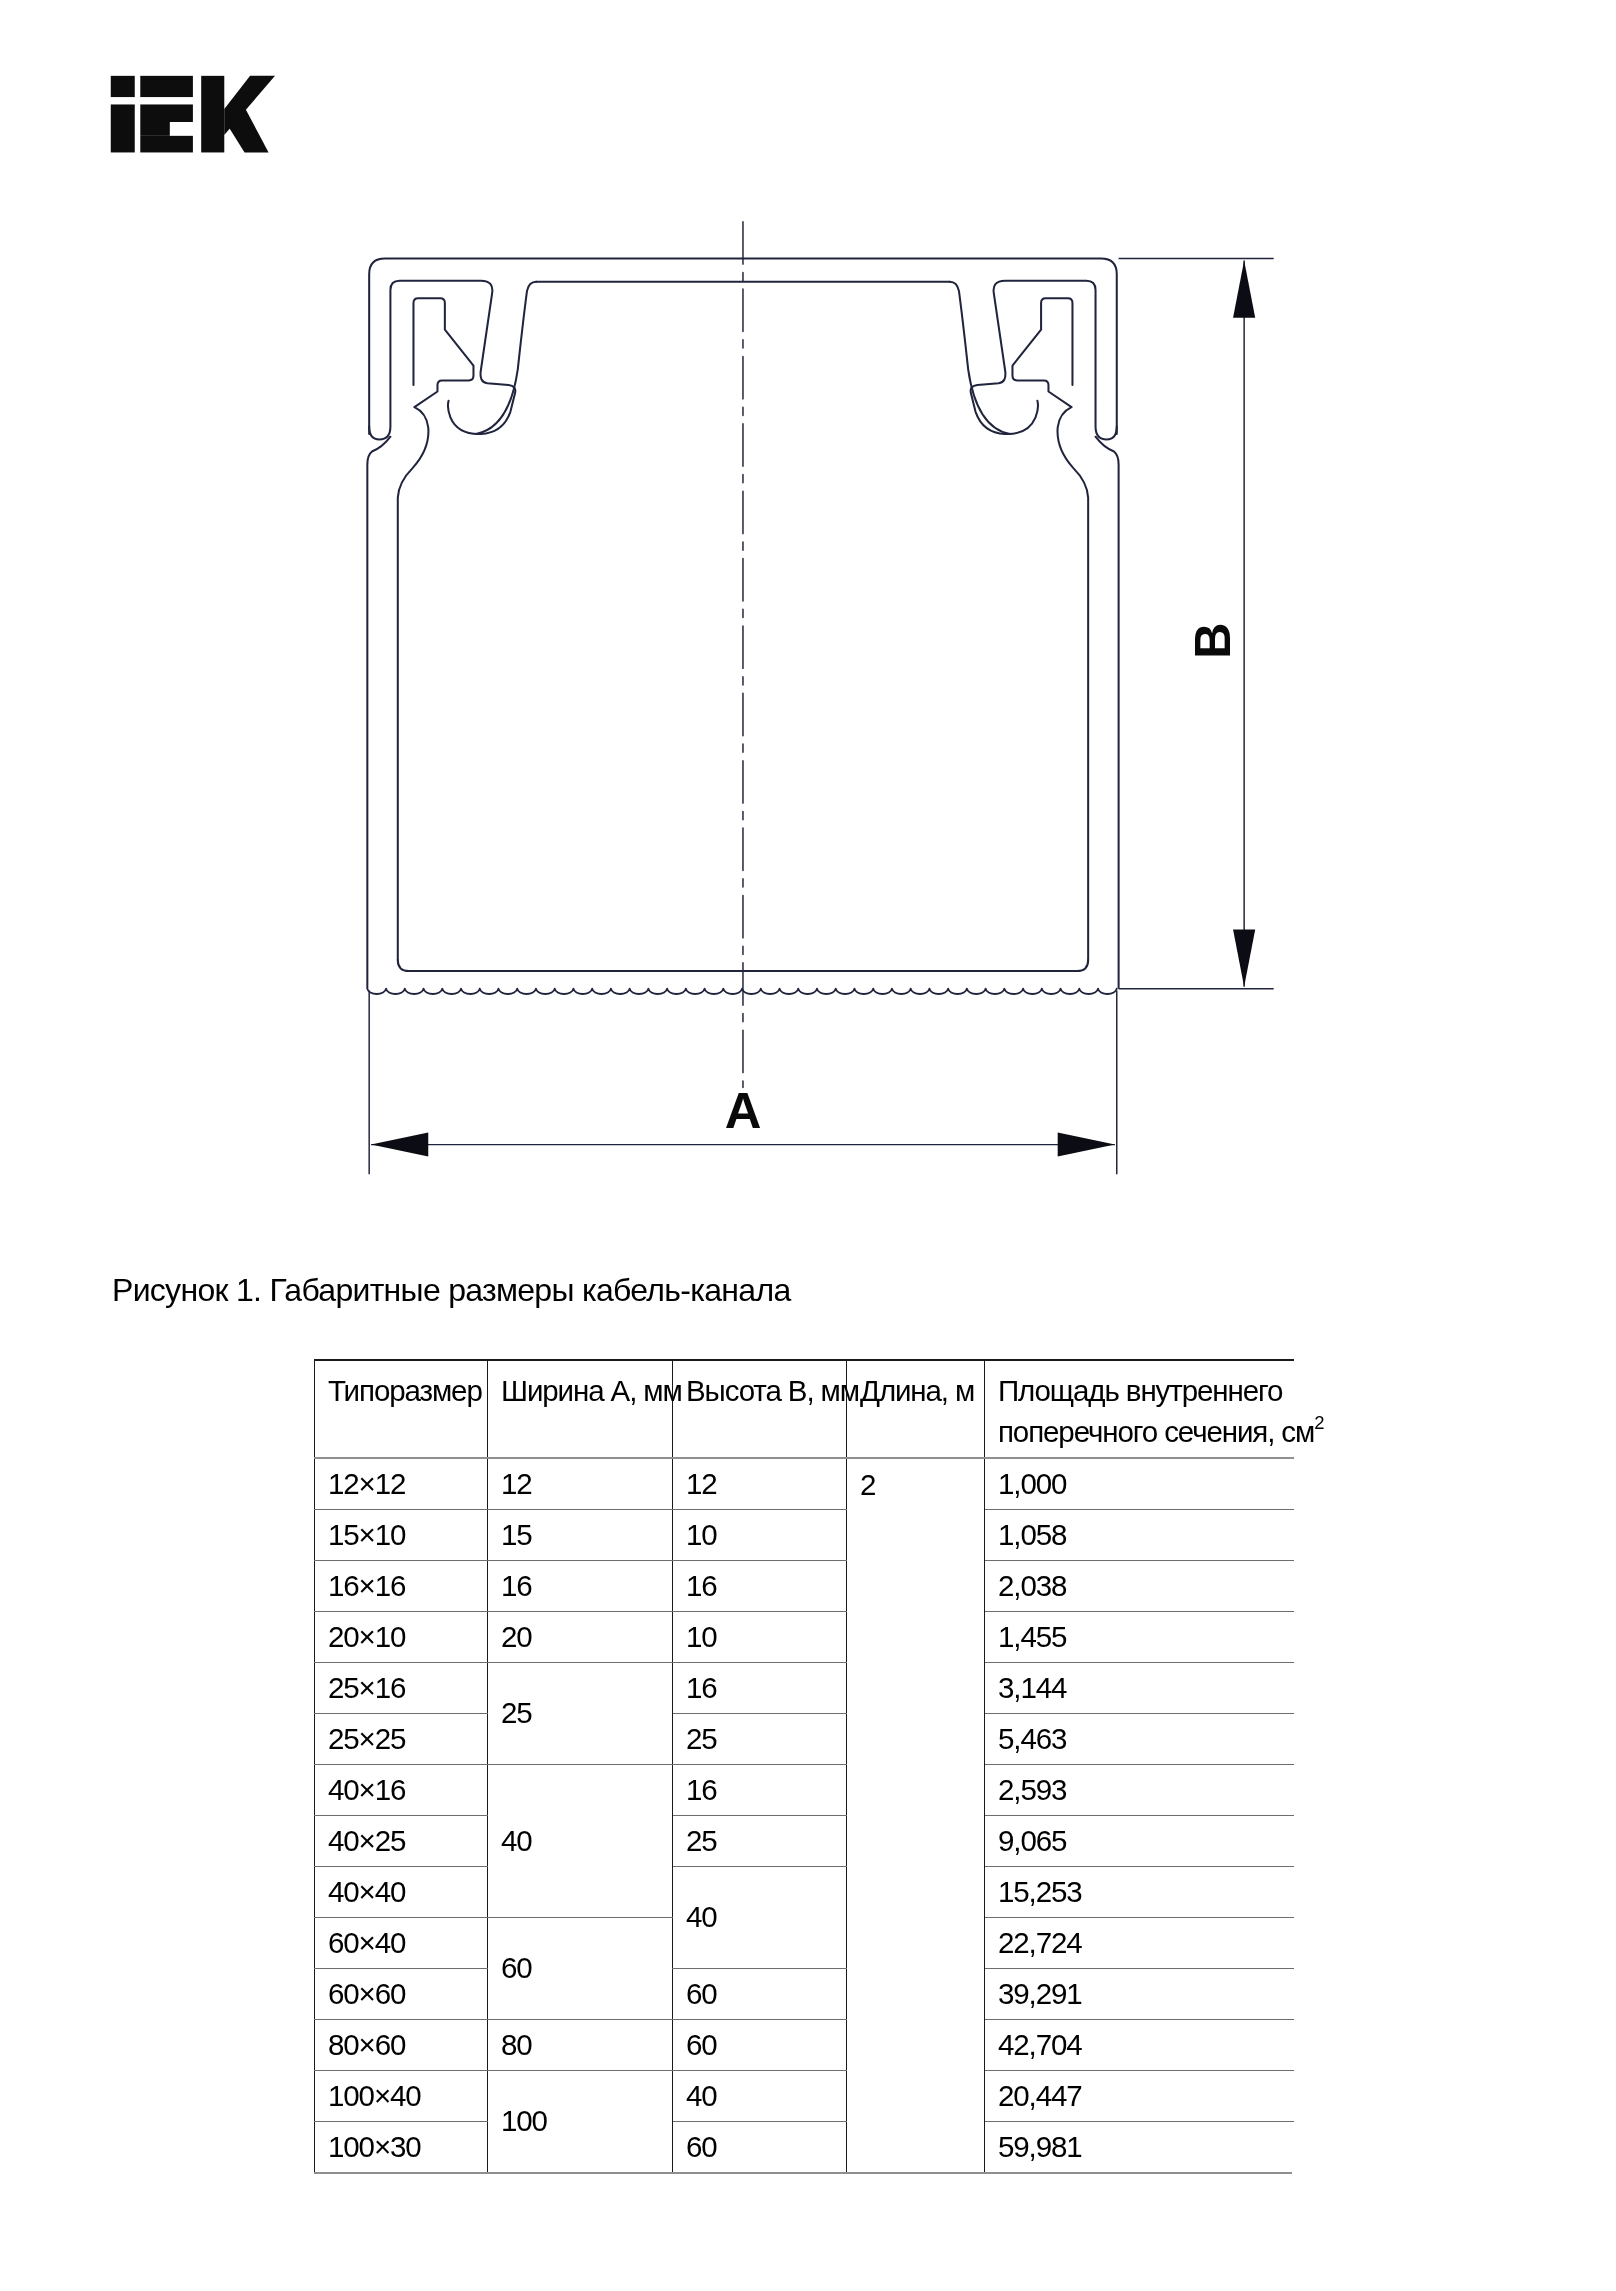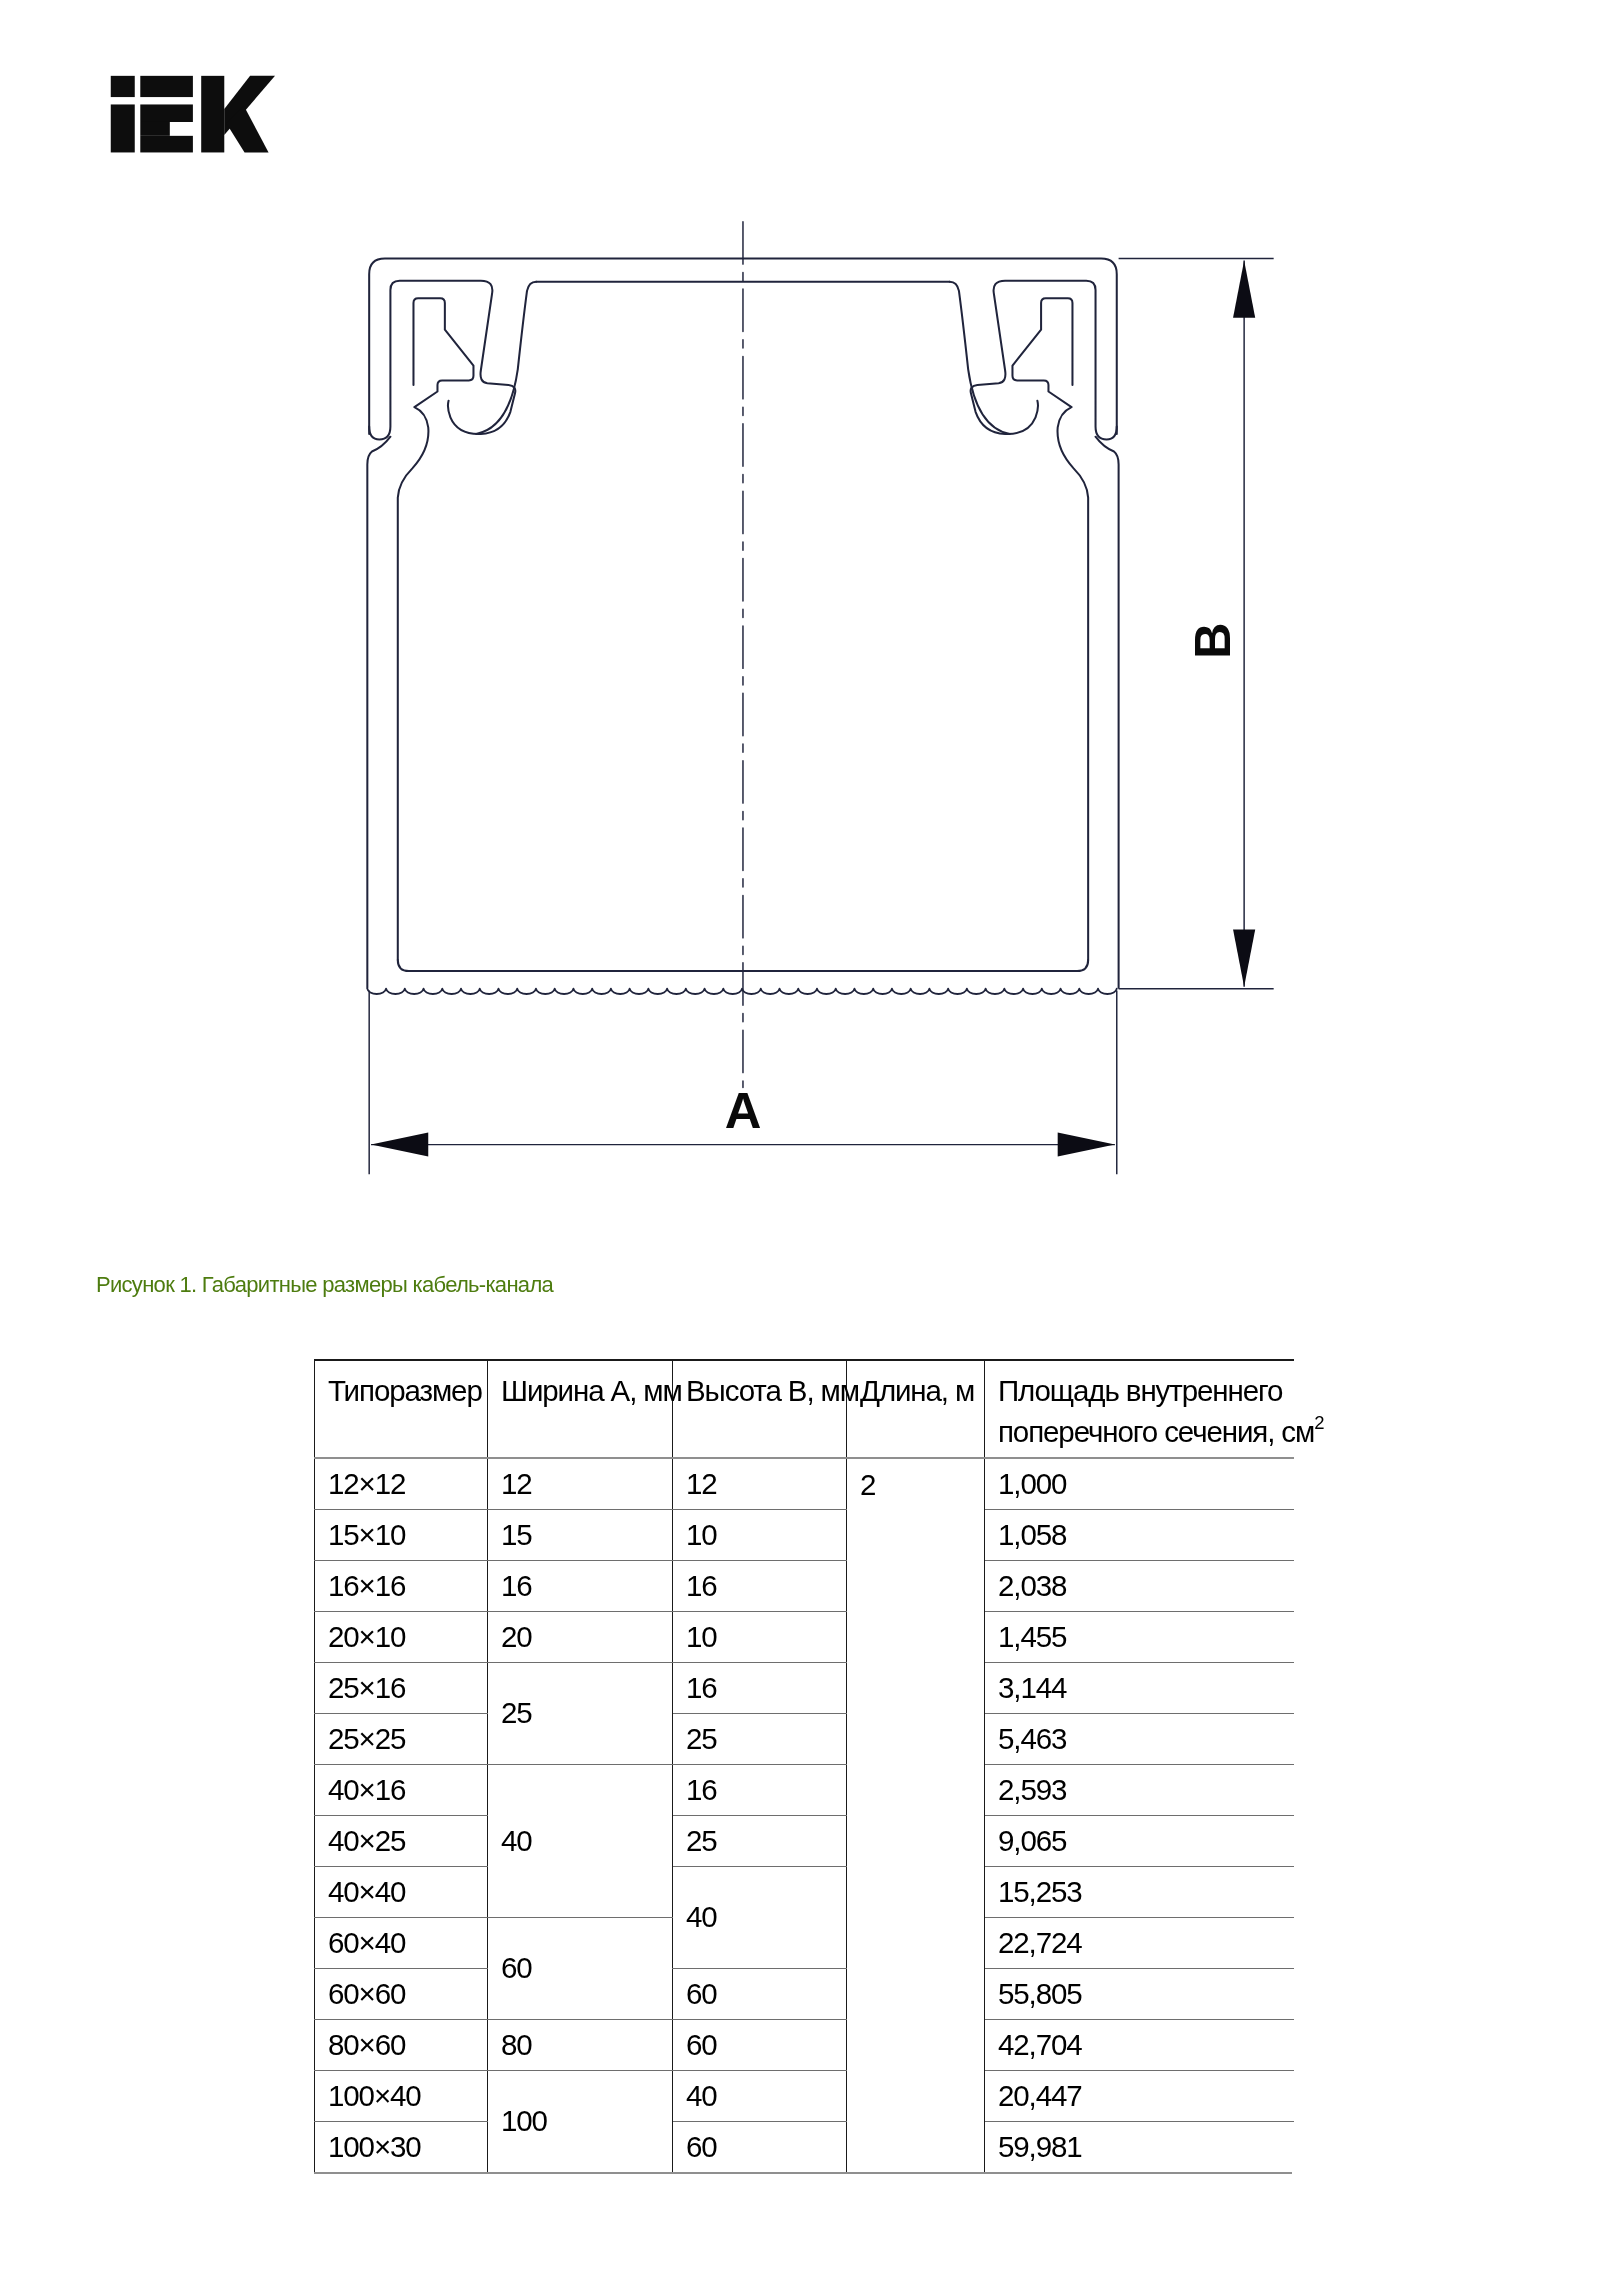--- a/index.html
+++ b/index.html
@@ -1,20 +1,20 @@
 <!DOCTYPE html>
 <html style="font-size:14.8px"><head>
 <meta charset="utf-8">
 <style>
   html,body{margin:0;padding:0;background:#ffffff;}
   body{width:1617px;height:2292px;position:relative;overflow:hidden;
        font-family:"Liberation Sans","DejaVu Sans",sans-serif;color:#000;}
   .page{position:absolute;inset:0;}
   svg.fig{position:absolute;left:0;top:0;width:1617px;height:2292px;pointer-events:none;}
-  .caption{position:absolute;left:96px;top:1272px;font-size:22px;letter-spacing:-0.7px;color:#4d7c0f;white-space:nowrap;}
+  .caption{position:absolute;left:112px;top:1272px;font-size:32px;letter-spacing:-0.7px;color:#000000;white-space:nowrap;}
   .table-wrap{position:absolute;left:314px;top:1359px;width:978px;border-bottom:2.8px solid #8f8f8f;}
   table.spec{border-collapse:collapse;table-layout:fixed;width:978px;
              font-family:"Liberation Sans","DejaVu Sans",sans-serif;
              font-size:29.5px;letter-spacing:-1.1px;color:#000;border-top:2.8px solid #1a1a1a;}
   table.spec th,table.spec td{padding:0 3.7px 0 13px;text-align:left;font-weight:normal;
              border-right:1.8px solid #1a1a1a;white-space:nowrap;overflow:visible;}
   table.spec th:first-child,table.spec td:first-child{border-left:1.8px solid #1a1a1a;border-radius:32px;}
   table.spec .c5{border-right:none;}
   table.spec thead th{height:83px;vertical-align:top;padding-top:13px;line-height:34px;
              border-bottom:2.8px solid #8f8f8f;}
@@ -170,21 +170,21 @@
           <td class="c5">15,253</td>
         </tr>
         <tr>
           <td>60×40</td>
           <td rowspan="2">60</td>
           <td class="c5">22,724</td>
         </tr>
         <tr>
           <td>60×60</td>
           <td>60</td>
-          <td class="c5">55,805</td>
+          <td class="c5">39,291</td>
         </tr>
         <tr>
           <td>80×60</td>
           <td>80</td>
           <td>60</td>
           <td class="c5">42,704</td>
         </tr>
         <tr>
           <td>100×40</td>
           <td rowspan="2" class="no-bb">100</td>

